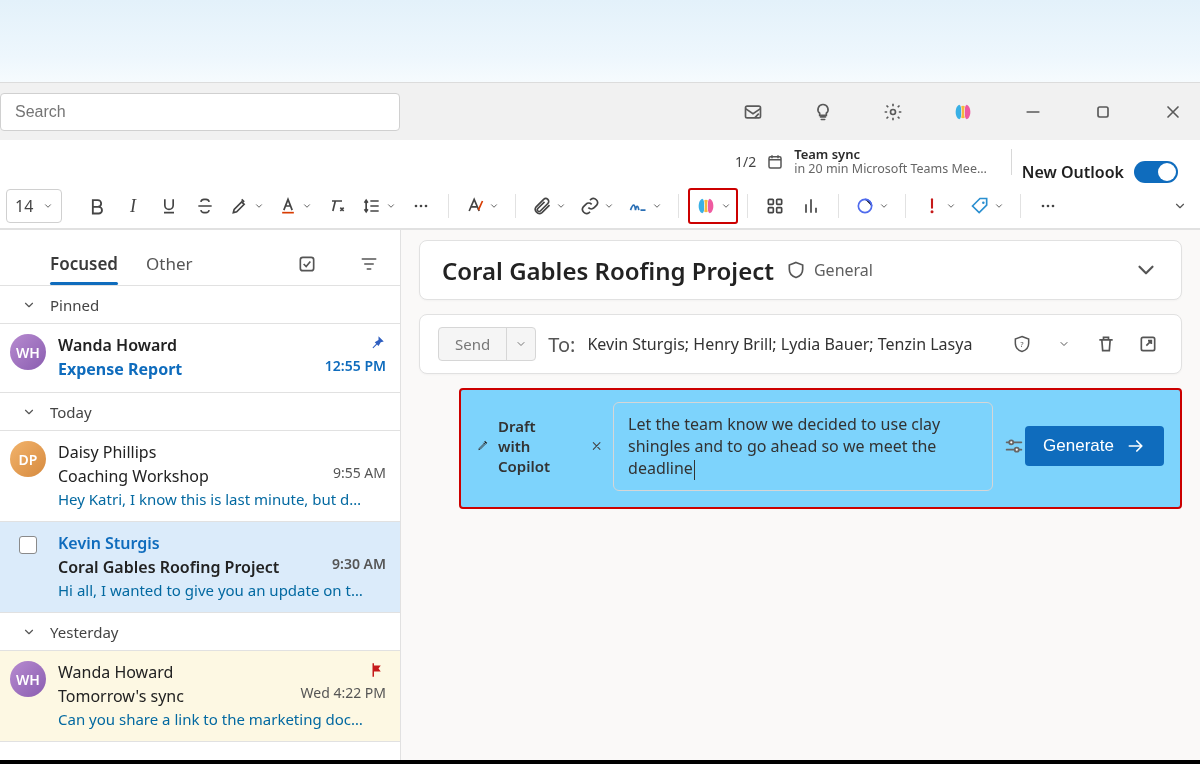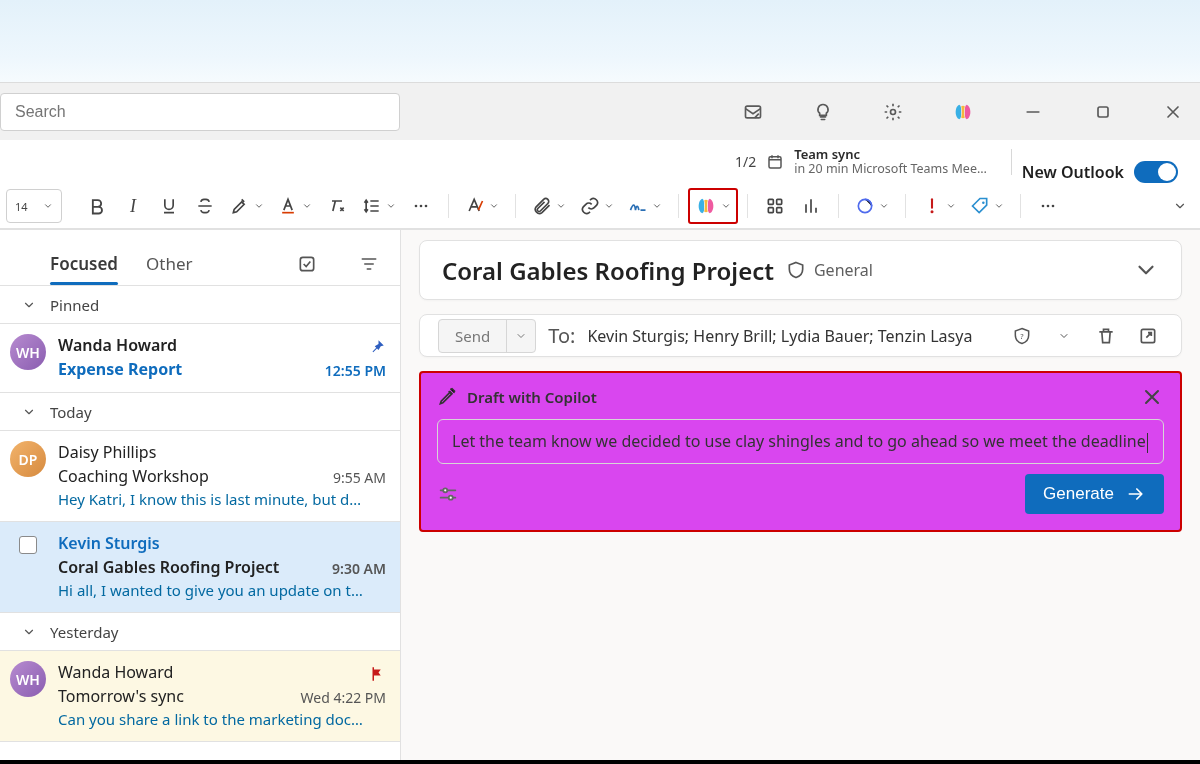--- a/index.html
+++ b/index.html
@@ -85,21 +85,21 @@
     display:flex; align-items:center; gap:2px; padding:0 6px;
     color:#444;
   }
   .tbtn {
     height:34px; min-width:34px; padding:0 6px;
     display:flex; align-items:center; justify-content:center;
     border-radius:4px; cursor:pointer; color:#444;
     gap:4px;
   }
   .tsep { width:1px; height:24px; background:#e2e2e2; margin:0 8px; }
-  .fontsize { width:56px; height:32px; border:1px solid #d0d0d0; border-radius:4px; display:flex; align-items:center; justify-content:space-between; padding:16px 8px; font-size:11px; }
+  .fontsize { width:56px; height:32px; border:1px solid #d0d0d0; border-radius:4px; display:flex; align-items:center; justify-content:space-between; padding:16px 8px; font-size:16px; }
   .chev { width:10px; height:10px; }
   .red-box { outline:2px solid var(--highlight); outline-offset:-1px; border-radius:2px; }
   .toolbar-end { margin-left:auto; display:flex; align-items:center; justify-content:center; width:28px; height:28px; color:#555; }
 
   
   .main {
     position:absolute; top:229px; left:0; right:0; bottom:0;
     display:flex; min-height:0;
     border-top:1px solid var(--border-light);
     background:#faf9f8;
@@ -131,21 +131,21 @@
     background:#fff;
   }
   .msg.selected { background:var(--selected); }
   .msg.flagged { background:var(--flag-bg); }
   .avatar { width:36px; height:36px; border-radius:50%; flex:0 0 36px; display:flex; align-items:center; justify-content:center; font-weight:600; color:#fff; font-size:14px; }
   .a-purple { background:linear-gradient(135deg,#b78bd0,#8a5db0);}
   .a-orange { background:linear-gradient(135deg,#f2b36b,#d68a3f);}
   .checkbox-slot { width:36px; display:flex; align-items:flex-start; justify-content:center; padding-top:4px;}
   .chk { width:18px; height:18px; border:1.5px solid #8a8a8a; border-radius:3px; background:#fff; }
   .msgbody { flex:1; min-width:0; }
-  .row1 { display:flex; align-items:flex-end; }
+  .row1 { display:flex; align-items:flex-start; }
   .sender { font-size:16px; color:#222; }
   .sender.unread { color:var(--accent); }
   .sender.bold { font-weight:600; }
   .row1 .rsp { flex:1; }
   .meta { font-size:14px; color:#555; white-space:nowrap; }
   .meta.blue { color:var(--accent); font-weight:600; }
   .pin { color:#2f5fc0; }
   .flag { color:#c61a1a; }
   .subject { font-size:16px; color:#222; white-space:nowrap; overflow:hidden; text-overflow:ellipsis; margin-top:2px;}
   .subject.blue { color:var(--accent); font-weight:700; }
@@ -156,33 +156,34 @@
   .readpane { flex:1; display:flex; flex-direction:column; padding:10px 18px 10px 18px; min-width:0; background:#faf9f8; }
   .card { background:#fff; border:1px solid var(--border-light); border-radius:8px; box-shadow:0 1px 2px rgba(0,0,0,.03); }
 
   .convhead { display:flex; align-items:center; height:60px; padding:0 22px; margin-bottom:14px; }
   .convtitle { font-size:24px; font-weight:600; color:#222; }
   .shield { width:20px; height:20px; margin:0 8px 0 12px; color:#555;}
   .general { color:#5f5f5f; font-size:16px; }
   .convhead .csp { flex:1; }
   .convchev { width:26px; height:26px; color:#555; }
 
-  .compose { display:flex; align-items:center; height:43px; padding:0 18px; gap:12px; margin-bottom:14px; }
+  .compose { display:flex; align-items:center; height:60px; padding:0 18px; gap:12px; margin-bottom:14px; }
   .sendbox { display:flex; align-items:center; border:1px solid #d6d6d6; border-radius:4px; overflow:hidden; background:#f5f5f5;}
   .sendbtn { padding:6px 16px; color:#777; font-size:15px; border-right:1px solid #d6d6d6; cursor:pointer; }
   .sendchev { width:28px; display:flex; align-items:center; justify-content:center; color:#777; cursor:pointer; }
   .tolabel { color:#555; font-size:20px; }
   .tolist { color:#333; font-size:16px; white-space:nowrap; overflow:hidden; text-overflow:ellipsis; }
   .compose .csp { flex:1; }
   .compic { width:30px; height:30px; display:flex; align-items:center; justify-content:center; color:#555; cursor:pointer; }
 
   .copilotcard {
     border:2px solid var(--highlight); border-radius:4px;
-    padding:12px 16px 16px 16px; display:flex; flex-direction:column; gap:10px;
-    background:#d946ef;
+    padding:12px 16px 16px 16px; display:flex; gap:10px;
+    background:#7dd3fc;
+    margin-left:40px;
   }
   .cp-head { display:flex; align-items:center; gap:10px; }
   .cp-head .cptitle { font-weight:600; font-size:15px; color:#333; }
   .cp-head .csp { flex:1; }
   .cp-close { width:24px; height:24px; color:#444; cursor:pointer; }
   .cp-input {
     border:1px solid #d6d6d6; border-radius:6px; padding:10px 14px; font-size:16px; color:#333;
     display:flex; align-items:center;
   }
   .caret-line::after { content:""; display:inline-block; width:1px; height:20px; background:#333; margin-left:1px; vertical-align:middle; }

